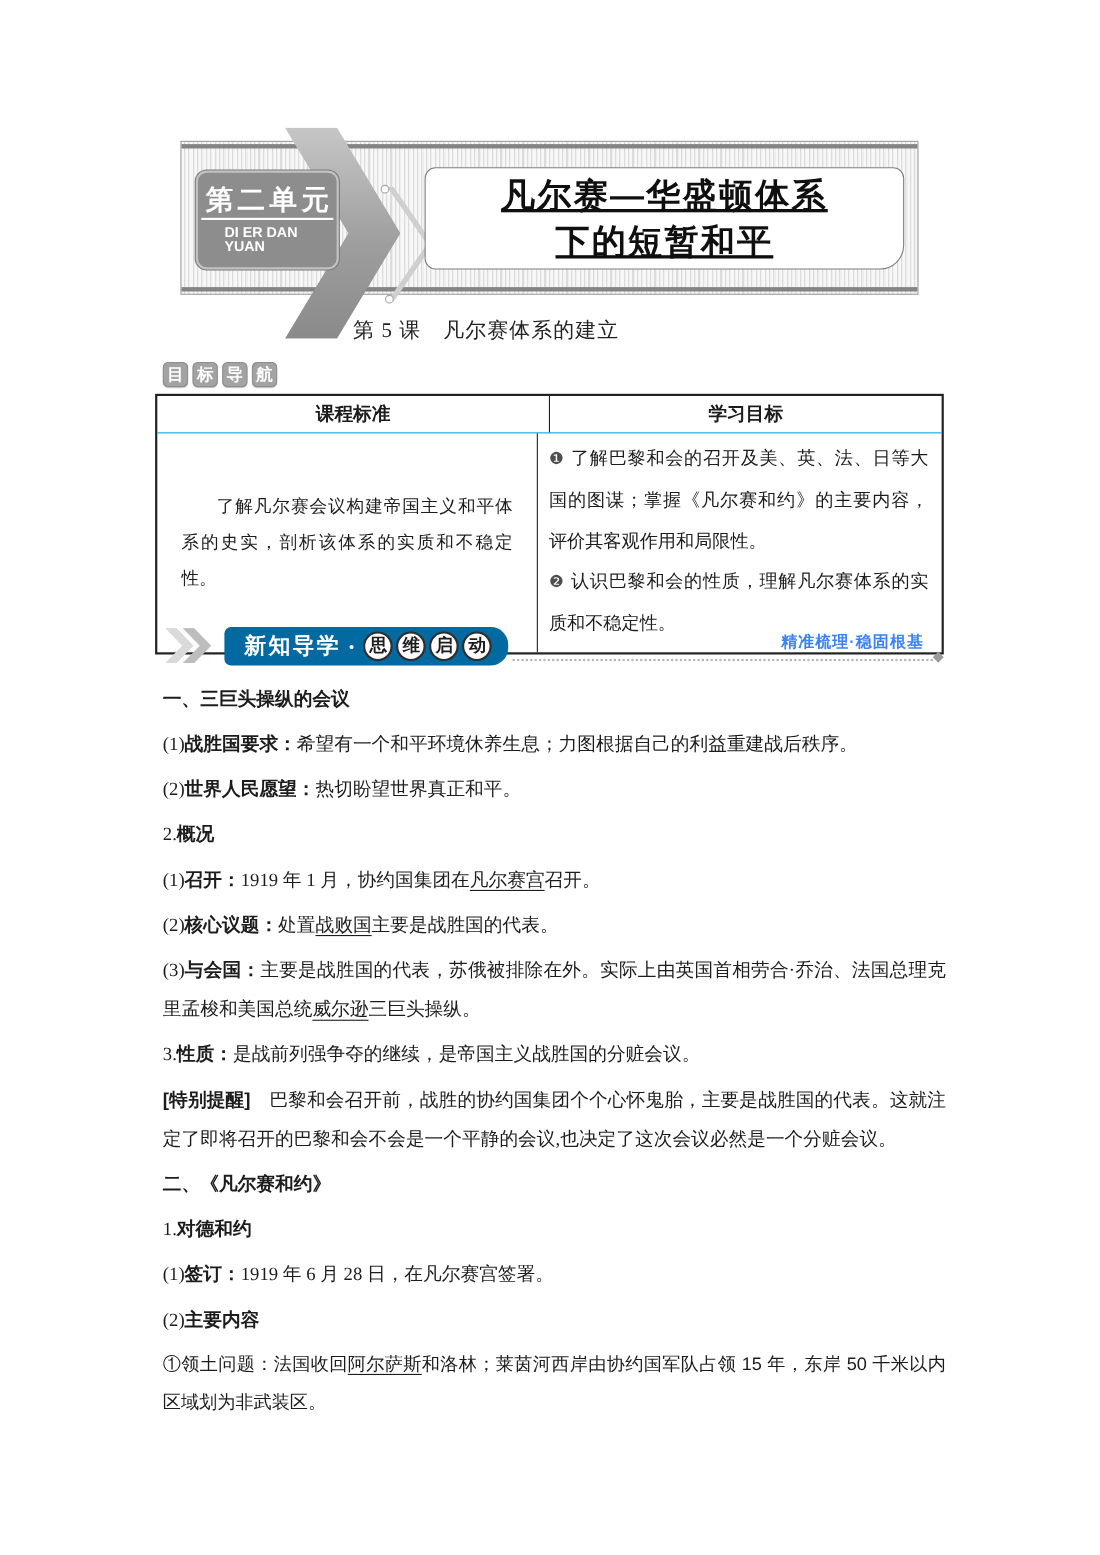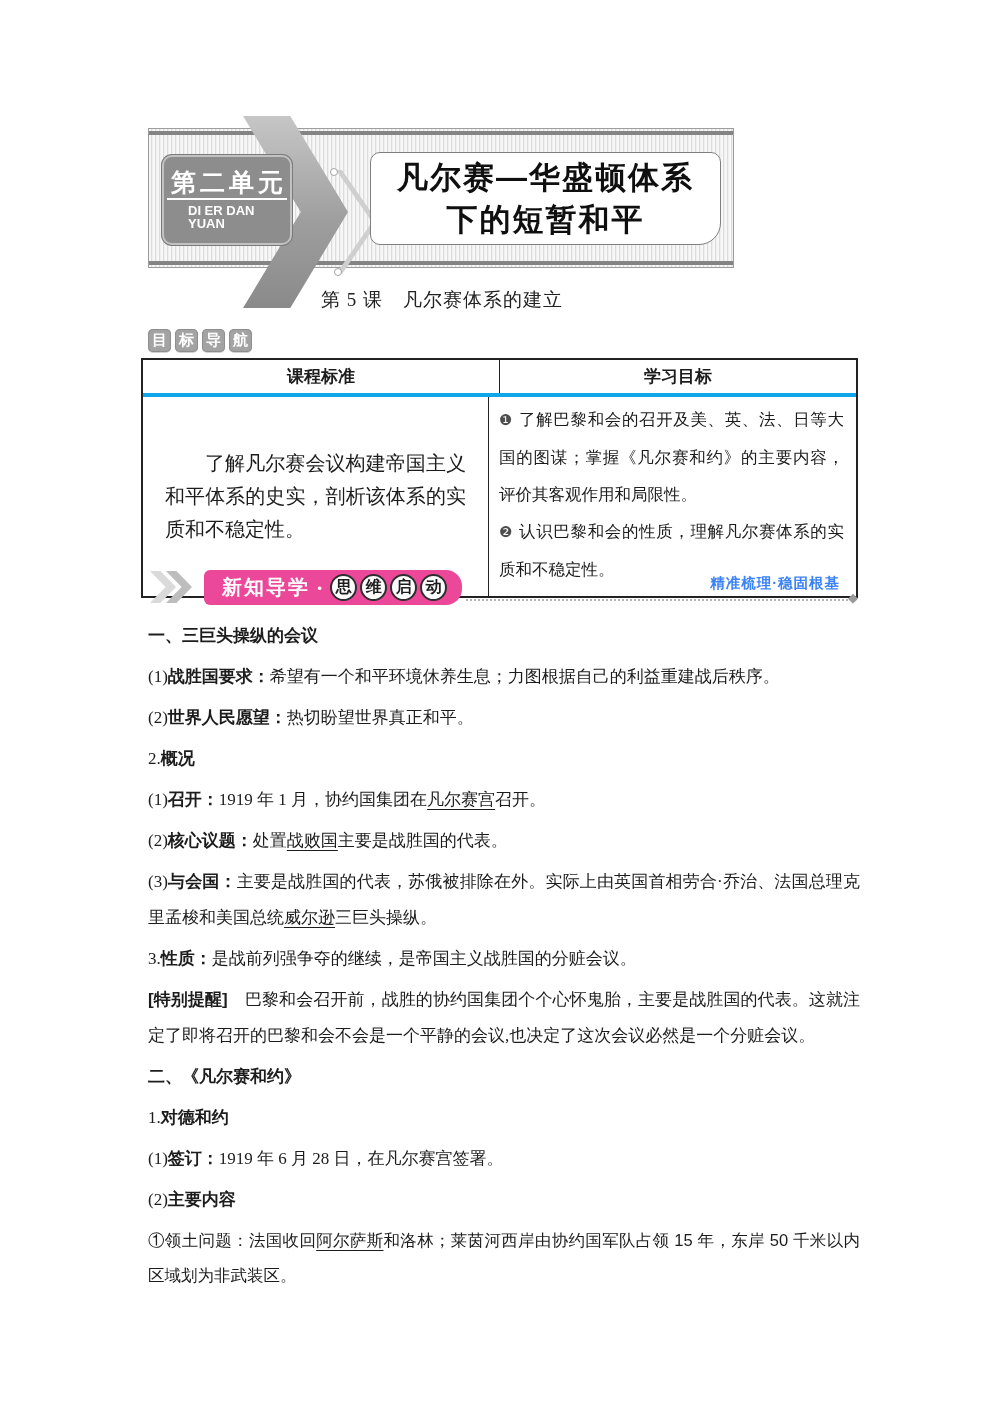--- a/index.html
+++ b/index.html
@@ -4,21 +4,21 @@
 <style>
   * { box-sizing: border-box; }
   html,body { margin:0; padding:0; }
   body {
     width:1000px; height:1414px; position:relative; background:#ffffff;
     font-family:"Liberation Serif", serif; color:#1c1c1c;
     overflow:hidden;
   }
 
   
-  .banner { position:absolute; left:148px; top:128px; width:586px; height:140px; }
+  .banner { position:absolute; left:164px; top:128px; width:671px; height:140px; }
   .stripes {
     position:absolute; inset:0; border:1px solid #9c9c9c;
     background:repeating-linear-gradient(90deg,#f7f7f7 0 2px,#dcdcdc 2px 3px,#efefef 3px 4px);
   }
   .stripes::before, .stripes::after {
     content:""; position:absolute; left:0; right:0; height:4px; background:#848484;
   }
   .stripes::before { top:2px; }
   .stripes::after { bottom:2px; }
 
@@ -55,68 +55,68 @@
     font-size:13px; letter-spacing:0px; line-height:1;padding-left:24px;
   }
 
   .title-box {
     position:absolute; left:222px; right:13px; top:24px; bottom:23px; z-index:2;
     background:#fff; border:1px solid #7f7f7f; border-radius:10px 10px 22px 10px;
     display:flex; flex-direction:column; align-items:center; justify-content:center;
   }
   .title-line {
     font-family:"Liberation Sans",sans-serif; font-weight:900; color:#0f0f0f;
-    font-size:31px; line-height:42px; letter-spacing:2px;
+    font-size:31px; line-height:42px; letter-spacing:2px;text-decoration:underline;
   }
 
   
   .lesson-heading {
     position:absolute; left:0; top:287px; width:884px; text-align:center;
     font-size:19px; color:#222; letter-spacing:1px;
   }
 
   
   .goal-nav { position:absolute; left:148px; top:329px; display:flex; gap:4px; }
   .gchar {
     width:23px; height:23px; background:#a3a3a3; border-radius:5px;
     color:#fff; font-family:"Liberation Sans",sans-serif; font-weight:bold; font-size:15px;
     display:flex; align-items:center; justify-content:center;
     box-shadow:inset 0 0 0 1px #8e8e8e, 0 1px 0 #d2d2d2;
   }
 
   
   .obj-table { position:absolute; left:141px; top:358px; width:717px; border:2px solid #222; background:#fff; }
-  .t-head { display:flex; border-bottom:4px solid #0ea5e9; }
+  .t-head { display:flex; border-bottom:1px solid #0ea5e9; }
   .t-head .t-cell {
     flex:1; height:33px; display:flex; align-items:center; justify-content:center;
     font-family:"Liberation Sans",sans-serif; font-weight:bold; font-size:17px;
   }
   .t-head .t-cell:first-child { border-right:1px solid #222; }
   .t-body { display:flex; min-height:166px; }
   .t-body .left { flex:1; border-right:1px solid #222; display:flex; align-items:center; }
   .t-body .left p {
     margin:0; padding:0 22px; text-indent:2em; line-height:33px;
-    font-size:20px; text-align:justify;
+    font-size:16px; text-align:justify;
   }
   .t-body .right { flex:1; padding:4px 12px 8px 10px; }
   .t-body .right p { margin:0; line-height:37px; font-size:16.5px; text-align:justify; }
   .goal-marker { color:#4e4e4e; font-family:"DejaVu Sans",sans-serif; font-size:15px; margin-right:6px; }
 
   
   .section-banner { position:absolute; left:148px; top:568px; width:710px; height:42px; }
   .chevrons { position:absolute; left:2px; top:3px; display:flex; }
   .chev {
     width:26px; height:32px; display:inline-block;
     clip-path:polygon(0% 0%, 40% 0%, 100% 50%, 40% 100%, 0% 100%, 60% 50%);
   }
   .chev.c1 { background:#dadada; }
   .chev.c2 { background:#bdbdbd; margin-left:-10px; }
   .pill {
     position:absolute; left:56px; top:2px; width:258px; height:35px;
-    background:#ec4899; border-radius:6px 16px 16px 6px;
+    background:#0369a1; border-radius:6px 16px 16px 6px;
     display:flex; align-items:center; padding:0 10px 0 18px;
   }
   .pill-title {
     color:#fff; font-family:"Liberation Sans",sans-serif; font-weight:bold;
     font-size:20px; letter-spacing:2px;
   }
   .pill-sep { color:#fff; font-weight:bold; font-size:22px; margin:0 4px 0 6px; line-height:1; }
   .circle {
     width:27px; height:27px; border-radius:50%; background:#fdfdfd; border:2px solid #2e2e2e;
     color:#1d1d1d; font-family:"Liberation Sans",sans-serif; font-weight:900; font-size:16px;

